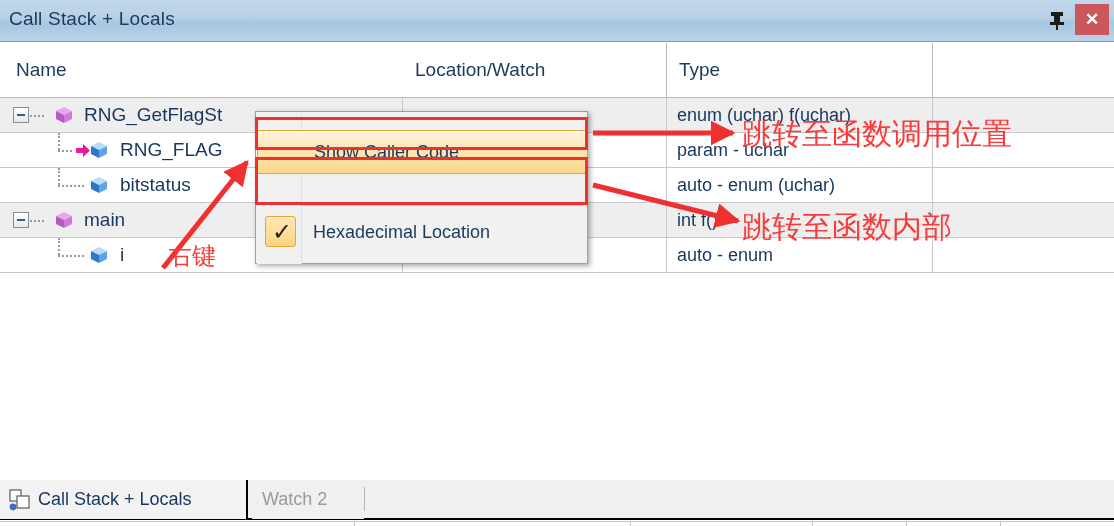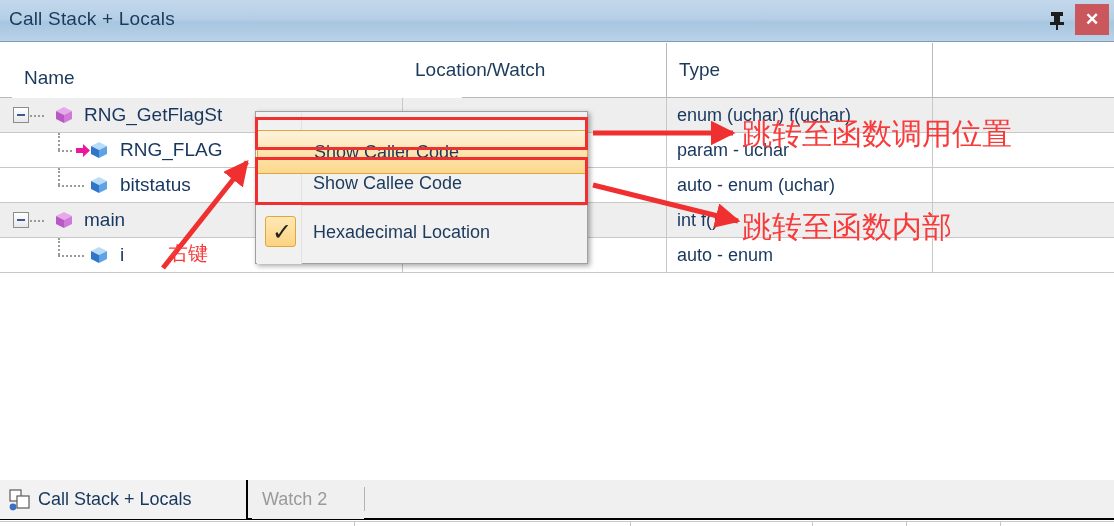--- a/index.html
+++ b/index.html
@@ -179,21 +179,21 @@
     pointer-events: none;
   }
   .anno-text {
     position: absolute;
     color: #f83a3a;
     font-size: 30px;
     white-space: nowrap;
     z-index: 32;
     font-family: "DejaVu Sans", sans-serif;
   }
-  .anno-text.small { font-size: 20px; }
+  .anno-text.small { font-size: 24px; }
   svg.anno-svg {
     position: absolute; left: 0; top: 0;
     width: 1114px; height: 526px;
     z-index: 31;
     pointer-events: none;
   }
 
   
   #tabstrip {
     position: absolute; left: 0; top: 479px;
@@ -261,21 +261,21 @@
       <rect x="8" y="14" width="2" height="5" fill="#1c1c1c"></rect>
     </svg>
   </div>
 
   <div id="close-btn">
     <span class="glyph">✕</span>
   </div>
 </div>
 
 <div id="colheader">
-  <div class="col-h" style="left:12px;width:451px;margin-top:8px;">Name</div>
+  <div class="col-h" style="left:4px;width:451px;">Name</div>
   <div class="col-h" style="left:403px;width:264px;">Location/Watch</div>
   <div class="col-h" style="left:667px;width:266px;">Type</div>
   <div class="col-h" style="left:933px;width:181px;border-right:none;"></div>
 </div>
 
 <div id="whitefill"></div>
 
 <div id="grid">
 
   <div class="vdots" style="left:21px; top:18px; height:108px;"></div>
@@ -374,23 +374,20 @@
   </div>
 </div>
 
 <div id="ctxmenu">
   <div class="gutter"></div>
 
   <div class="mi highlight" style="top:1px;">
     <span class="mi-label">Show Caller Code</span>
   </div>
 
-  <div class="mi" style="top:49px;">
-    <span class="mi-label">Show Callee Code</span>
-  </div>
 
   <div class="sep"></div>
 
   <div class="mi" style="top:98px;">
     <span class="checkbox-frame">
       <span class="tick">✓</span>
     </span>
     <span class="mi-label">Hexadecimal Location</span>
   </div>
 </div>

